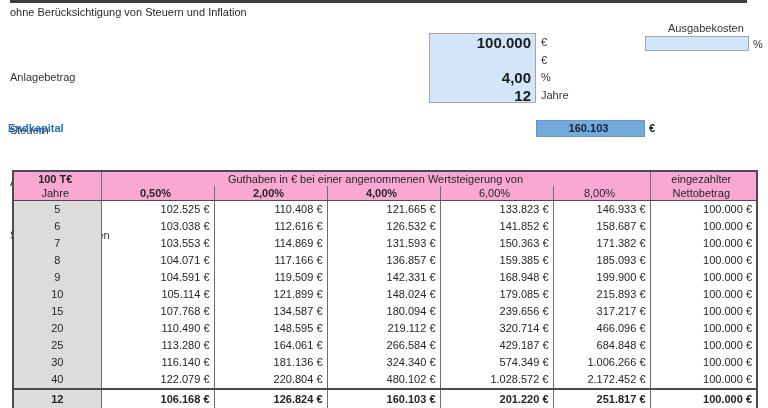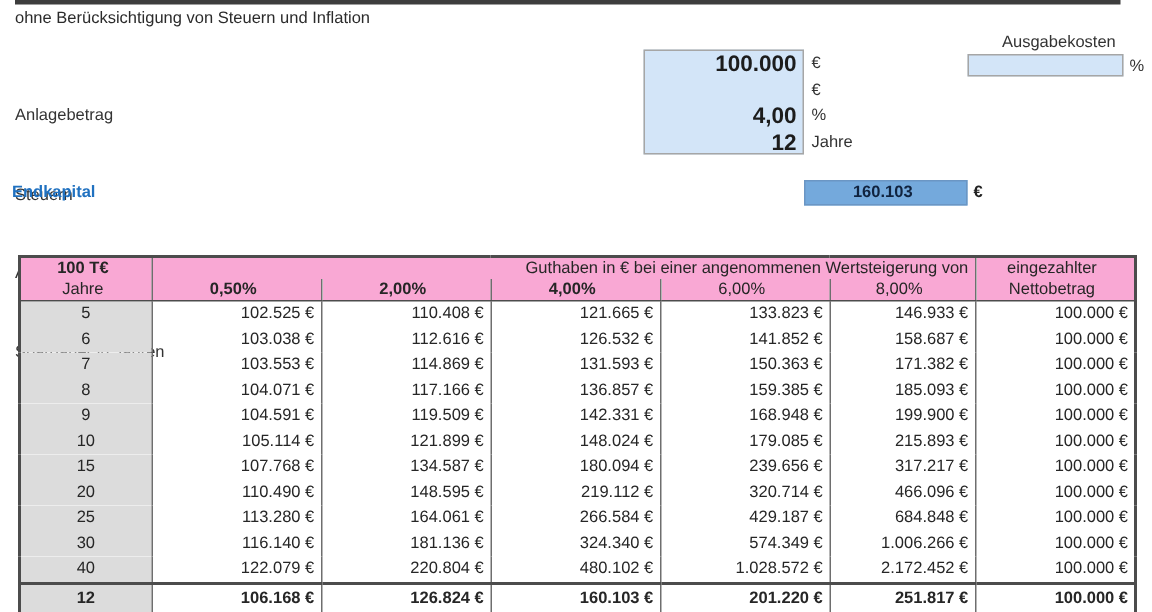--- a/index.html
+++ b/index.html
@@ -47,21 +47,21 @@
   }
   table.calc td,table.calc th{
     border-left:1px solid #6e6e6e;border-right:1px solid #6e6e6e;
     padding:0 4px 0 0;overflow:hidden;white-space:nowrap;font-weight:normal;
   }
   table.calc{border:2px solid #4c4c4c;}
   thead th{background:#f9a8d4;height:14px;line-height:13px;text-align:center;padding:0 2px;}
   thead tr.r1 th{border-bottom:none;}
   thead tr.r2 th{border-top:none;border-bottom:1px solid #4c4c4c;}
   thead th.corner{font-weight:bold;}
-  thead th.span{text-align:right;padding-left:4px;}
+  thead th.span{text-align:center;padding-left:4px;}
   thead th.bold{font-weight:bold;}
   tbody td{height:17px;line-height:17px;text-align:right;border-top:none;border-bottom:none;}
   tbody td.yr{background:#dcdcdc;text-align:center;padding:0;}
   tbody tr.hl td{font-weight:bold;border-top:2px solid #4c4c4c;height:18px;}
 </style>
 </head>
 <body>
 
 <div class="abs topbar"></div>
 <div class="abs subtitle">ohne Berücksichtigung von Steuern und Inflation</div>

